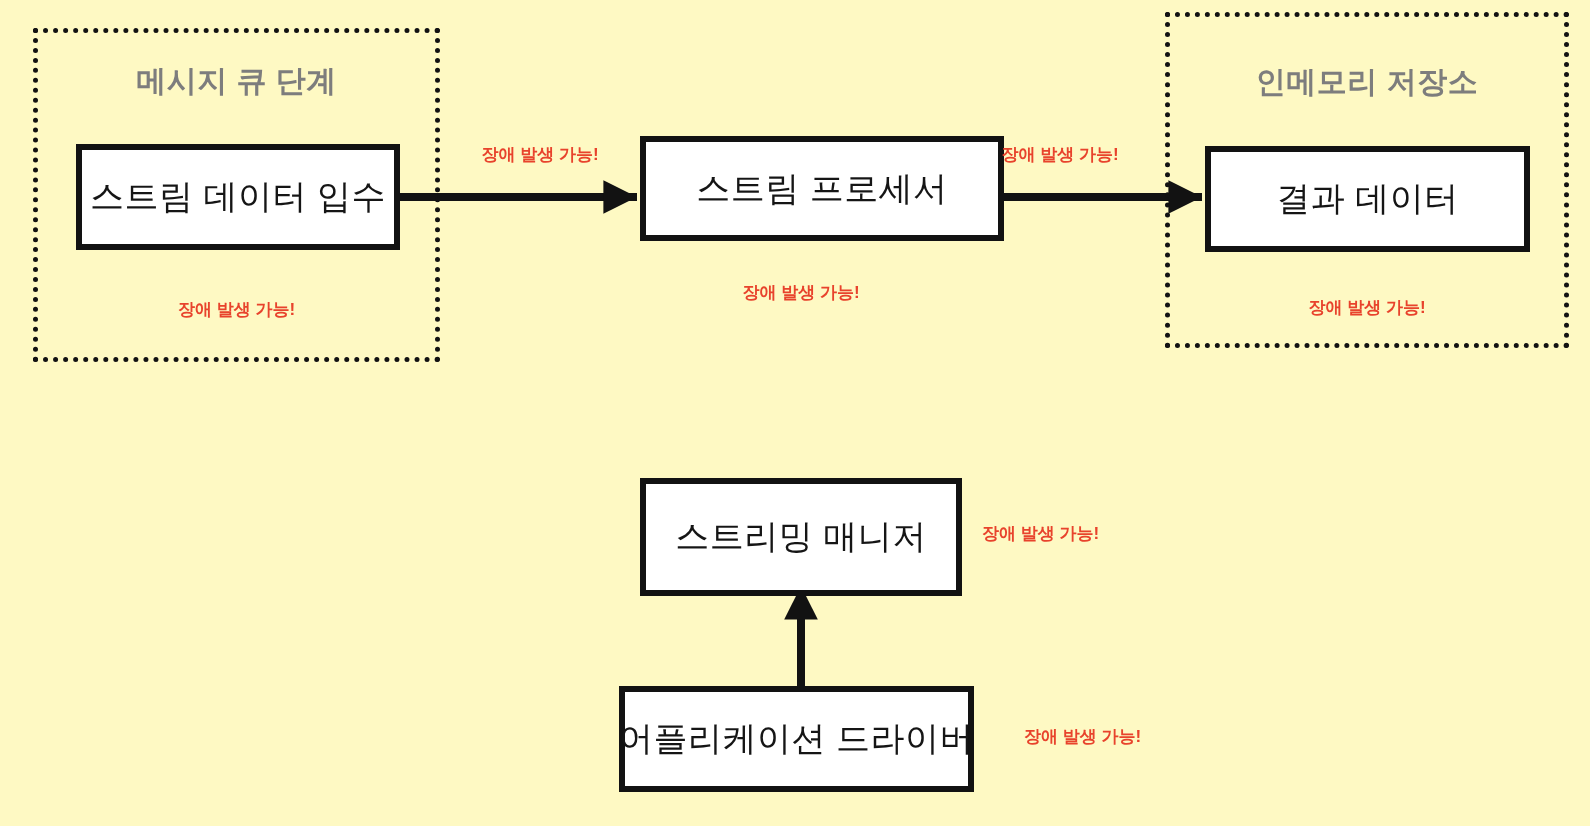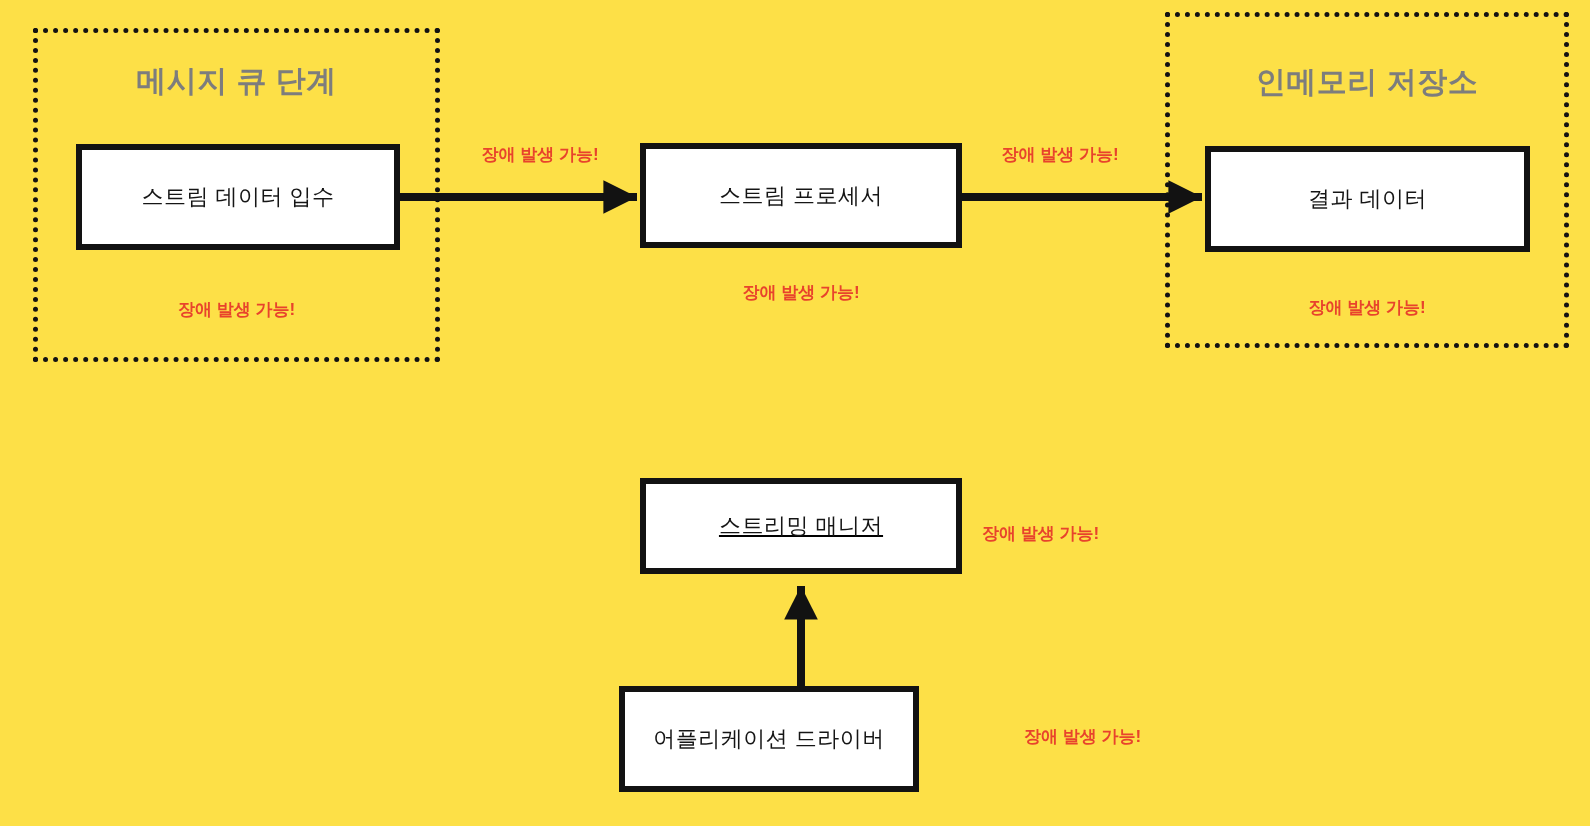--- a/index.html
+++ b/index.html
@@ -3,21 +3,21 @@
 <meta charset="utf-8">
 <style>
   * { margin: 0; padding: 0; box-sizing: border-box; }
   html, body { background: #ffffff; }
   body { font-family: "Liberation Sans", "DejaVu Sans", sans-serif; }
 
   .canvas {
     position: relative;
     width: 1590px;
     height: 826px;
-    background: #fde047;
+    background: #fef9c3;
     overflow: hidden;
   }
 
   .arrows-layer {
     position: absolute;
     left: 0; top: 0;
     width: 1590px; height: 826px;
     pointer-events: none;
   }
   .arrow-line {
@@ -49,32 +49,32 @@
 
   .node {
     position: absolute;
     border: 6px solid var(--line-black, #121212);
     background: #ffffff;
     display: flex;
     align-items: center;
     justify-content: center;
   }
   .node-label {
-    font-size: 22px;
+    font-size: 34px;
     font-weight: 500;
     color: #151515;
     letter-spacing: 0.5px;
     white-space: nowrap;
   }
 
   .node-stream-ingest      { left: 38px;  top: 111px; width: 324px; height: 106px; }  
   .node-result-data        { left: 35px;  top: 129px; width: 325px; height: 106px; align-items: center; }  
-  .node-stream-processor   { left: 640px; top: 143px; width: 322px; height: 105px; }
-  .node-streaming-manager  { left: 640px; top: 478px; width: 322px; height: 96px; text-decoration: underline; }
-  .node-application-driver { left: 619px; top: 686px; width: 300px; height: 106px; }
+  .node-stream-processor   { left: 640px; top: 136px; width: 364px; height: 105px; }
+  .node-streaming-manager  { left: 640px; top: 478px; width: 322px; height: 118px; }
+  .node-application-driver { left: 619px; top: 686px; width: 355px; height: 106px; }
 
   .warning {
     position: absolute;
     font-size: 17px;
     font-weight: 800;
     line-height: 32px;
     color: var(--warning-red, #E8432C);
     white-space: nowrap;
   }
   .warning-centered { text-align: center; }

